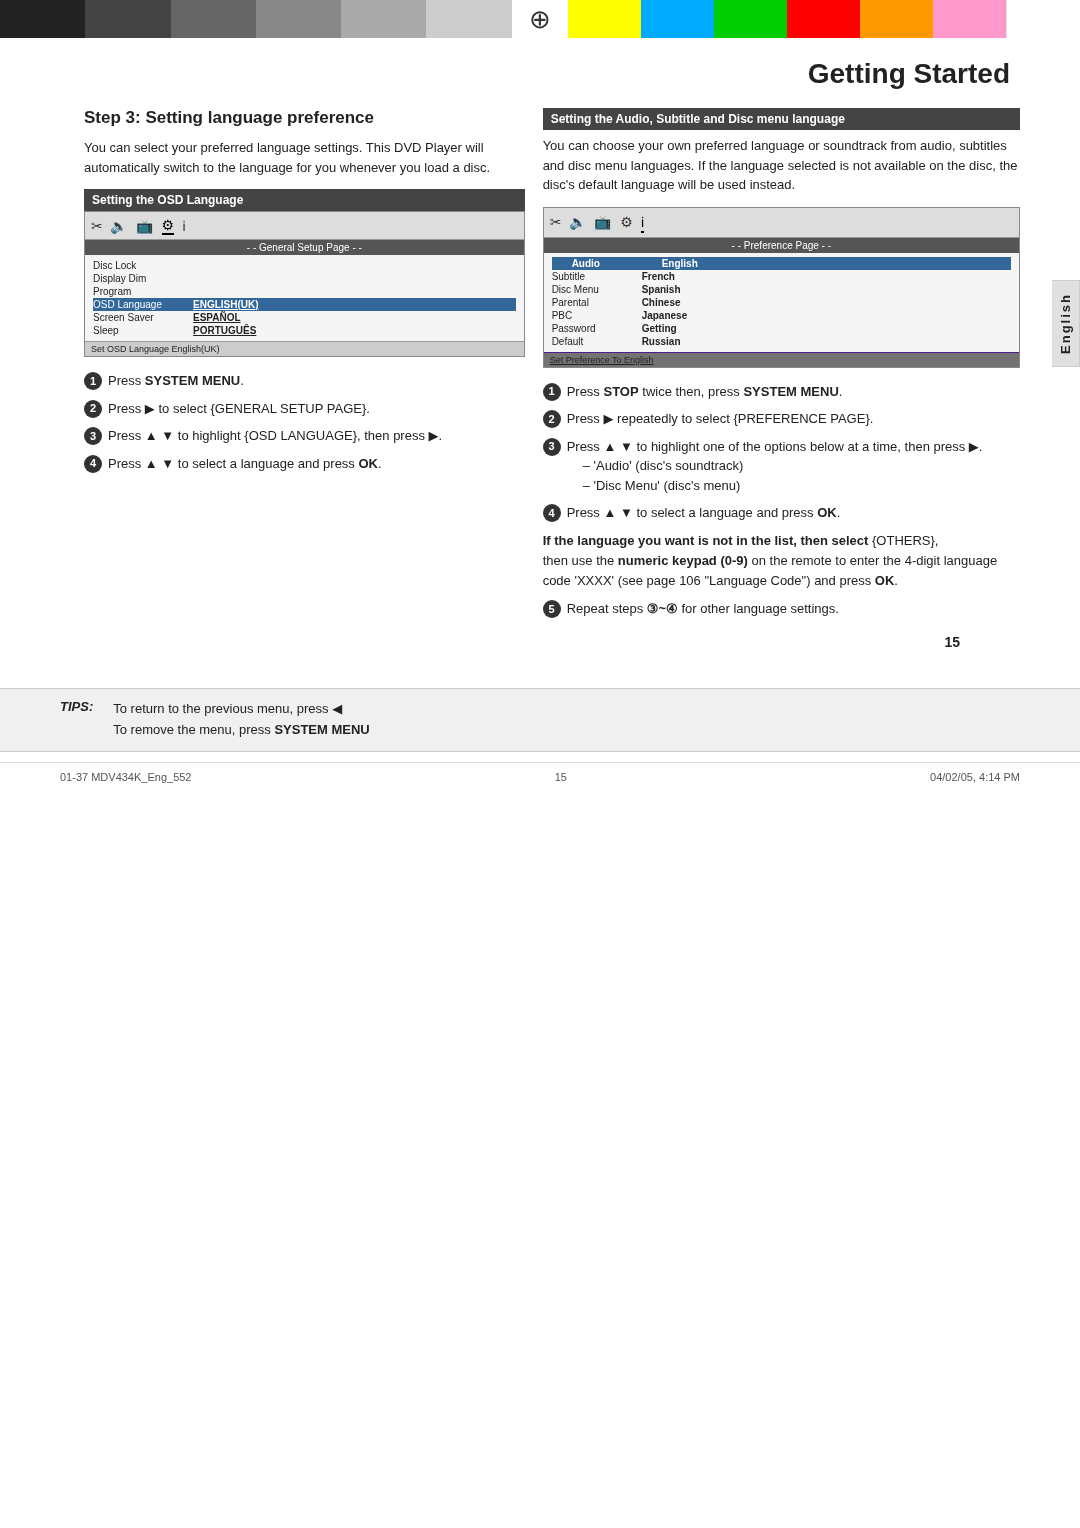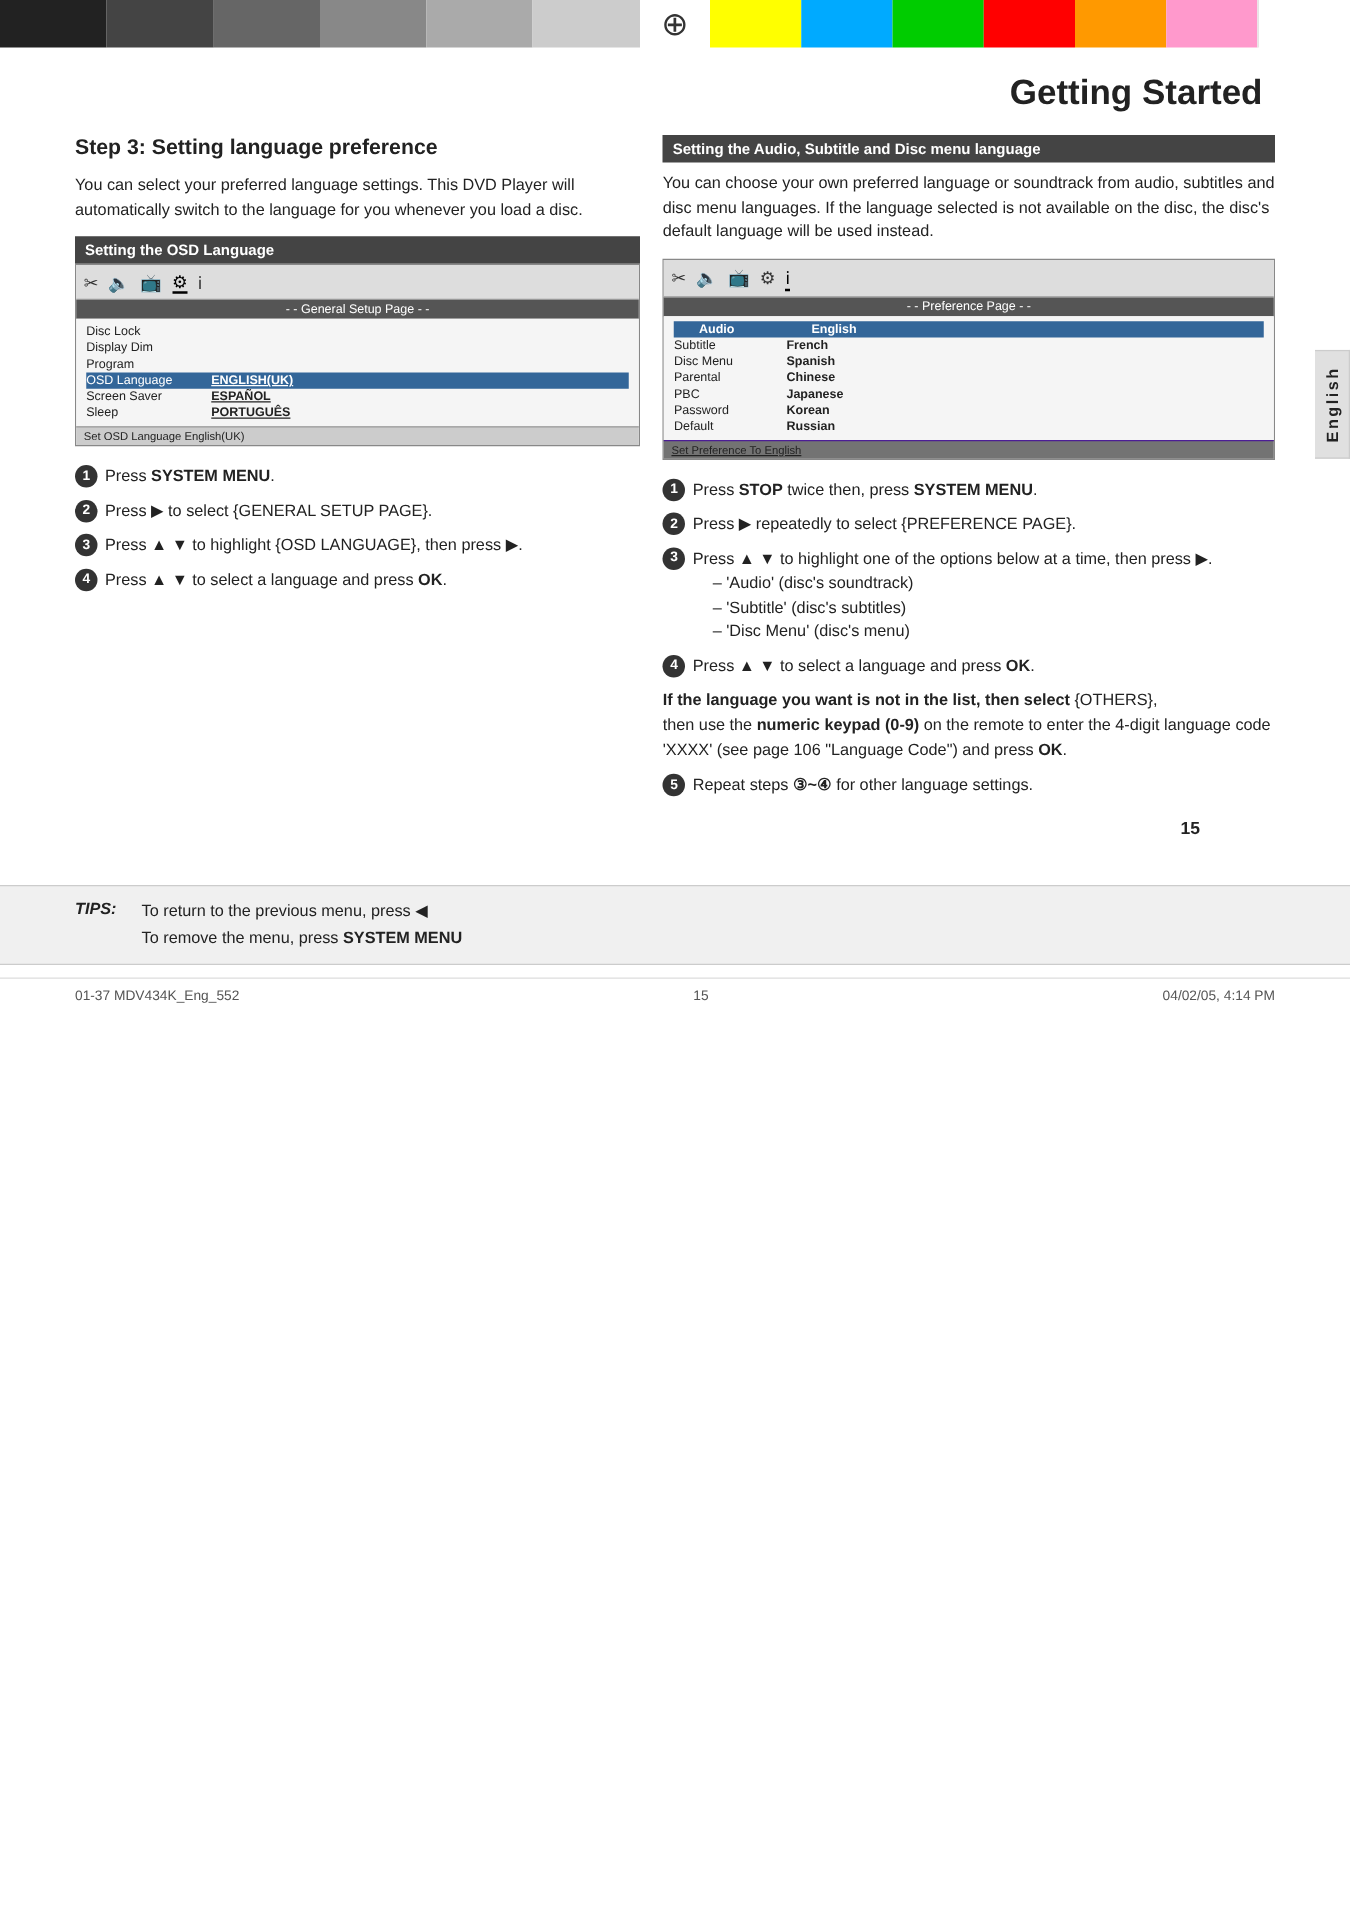--- a/index.html
+++ b/index.html
@@ -64,20 +64,21 @@
       border-left: 1px solid #ccc;
       border-top: 1px solid #ccc;
       border-bottom: 1px solid #ccc;
       letter-spacing: 2px;
     }
 
     
     .two-col {
       display: flex;
       gap: 18px;
+      margin-left: 24px;
     }
     .col-left {
       width: 48%;
     }
     .col-right {
       width: 52%;
     }
 
     
     .section-title {
@@ -469,21 +470,21 @@
           <div class="pref-menu-row">
             <span class="pref-menu-col1">Parental</span>
             <span class="pref-menu-col2">Chinese</span>
           </div>
           <div class="pref-menu-row">
             <span class="pref-menu-col1">PBC</span>
             <span class="pref-menu-col2">Japanese</span>
           </div>
           <div class="pref-menu-row">
             <span class="pref-menu-col1">Password</span>
-            <span class="pref-menu-col2">Korean</span>
+            <span class="pref-menu-col2">Getting</span>
           </div>
           <div class="pref-menu-row">
             <span class="pref-menu-col1">Default</span>
             <span class="pref-menu-col2">Russian</span>
           </div>
         </div>
         <div class="pref-footer">Set Preference To English</div>
       </div>
 
       <ul class="steps-list">
@@ -494,21 +495,20 @@
         <li class="step-item">
           <span class="step-number">2</span>
           <span class="step-text">Press ▶ repeatedly to select {PREFERENCE PAGE}.</span>
         </li>
         <li class="step-item">
           <span class="step-number">3</span>
           <span class="step-text">
             Press ▲ ▼ to highlight one of the options below at a time, then press ▶.
             <ul>
               <li>'Audio' (disc's soundtrack)</li>
-              <li>'Subtitle' (disc's subtitles)</li>
               <li>'Disc Menu' (disc's menu)</li>
             </ul>
           </span>
         </li>
         <li class="step-item">
           <span class="step-number">4</span>
           <span class="step-text">Press ▲ ▼ to select a language and press <strong>OK</strong>.</span>
         </li>
       </ul>
 

